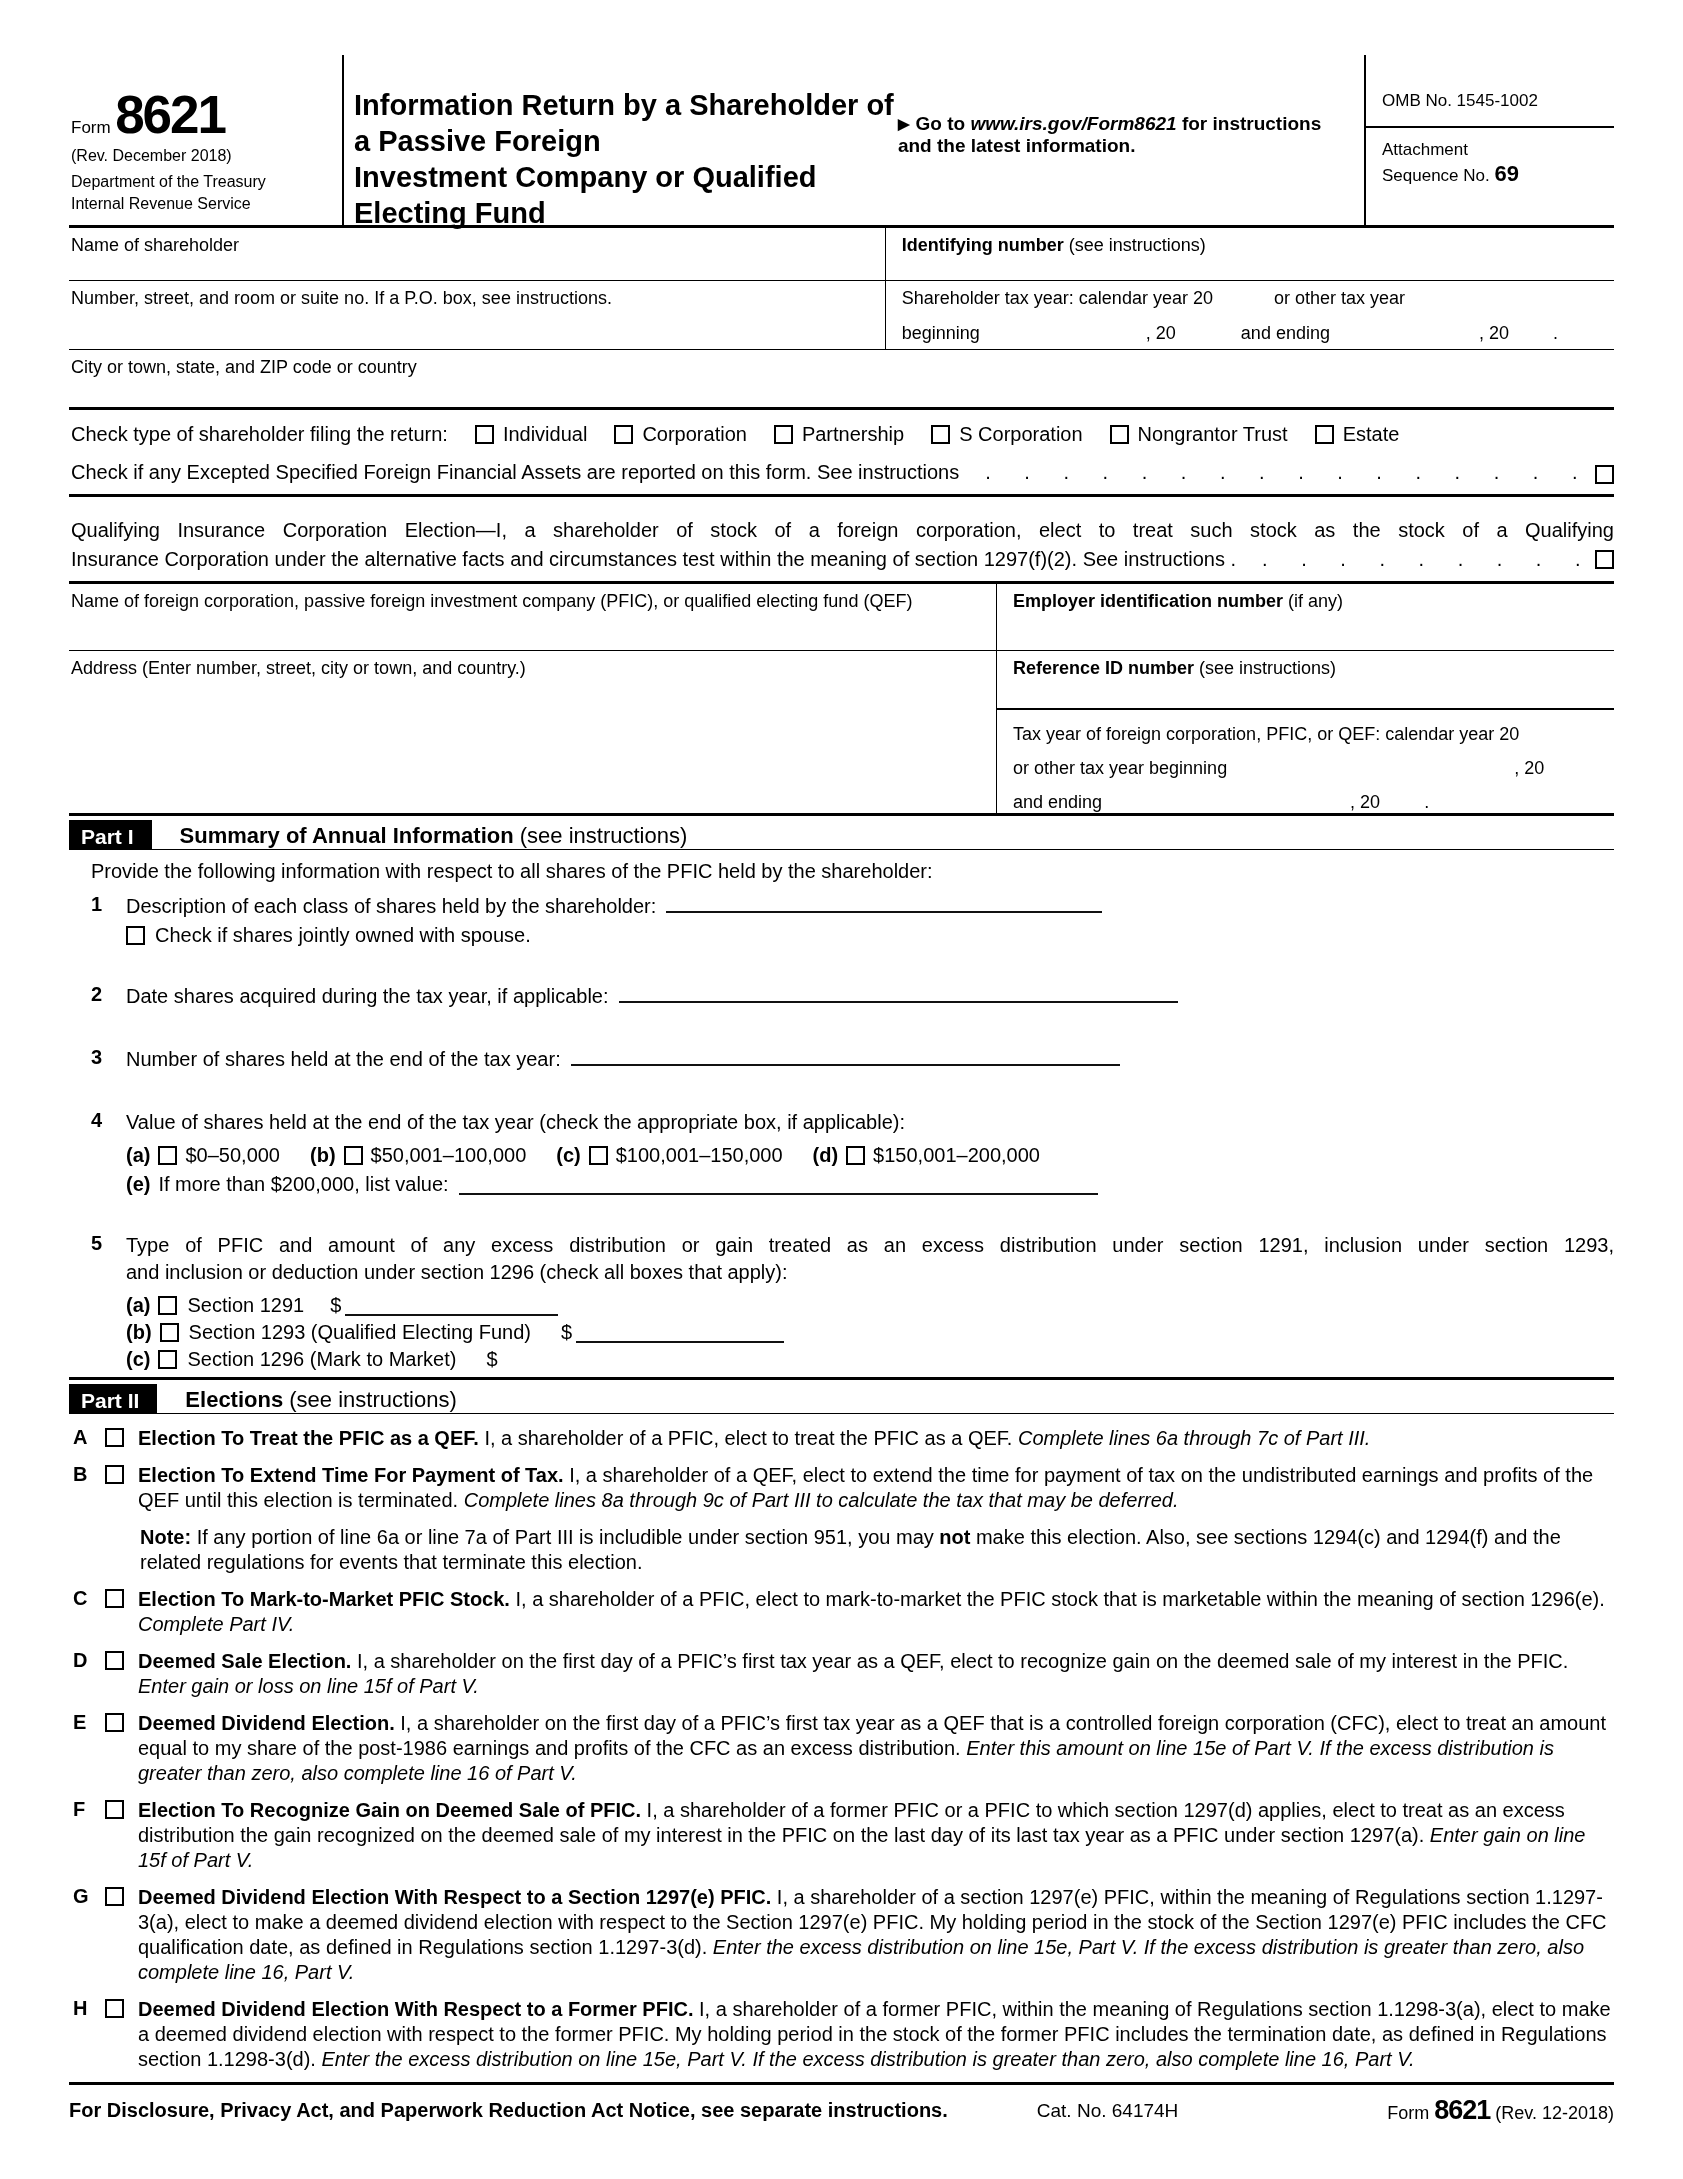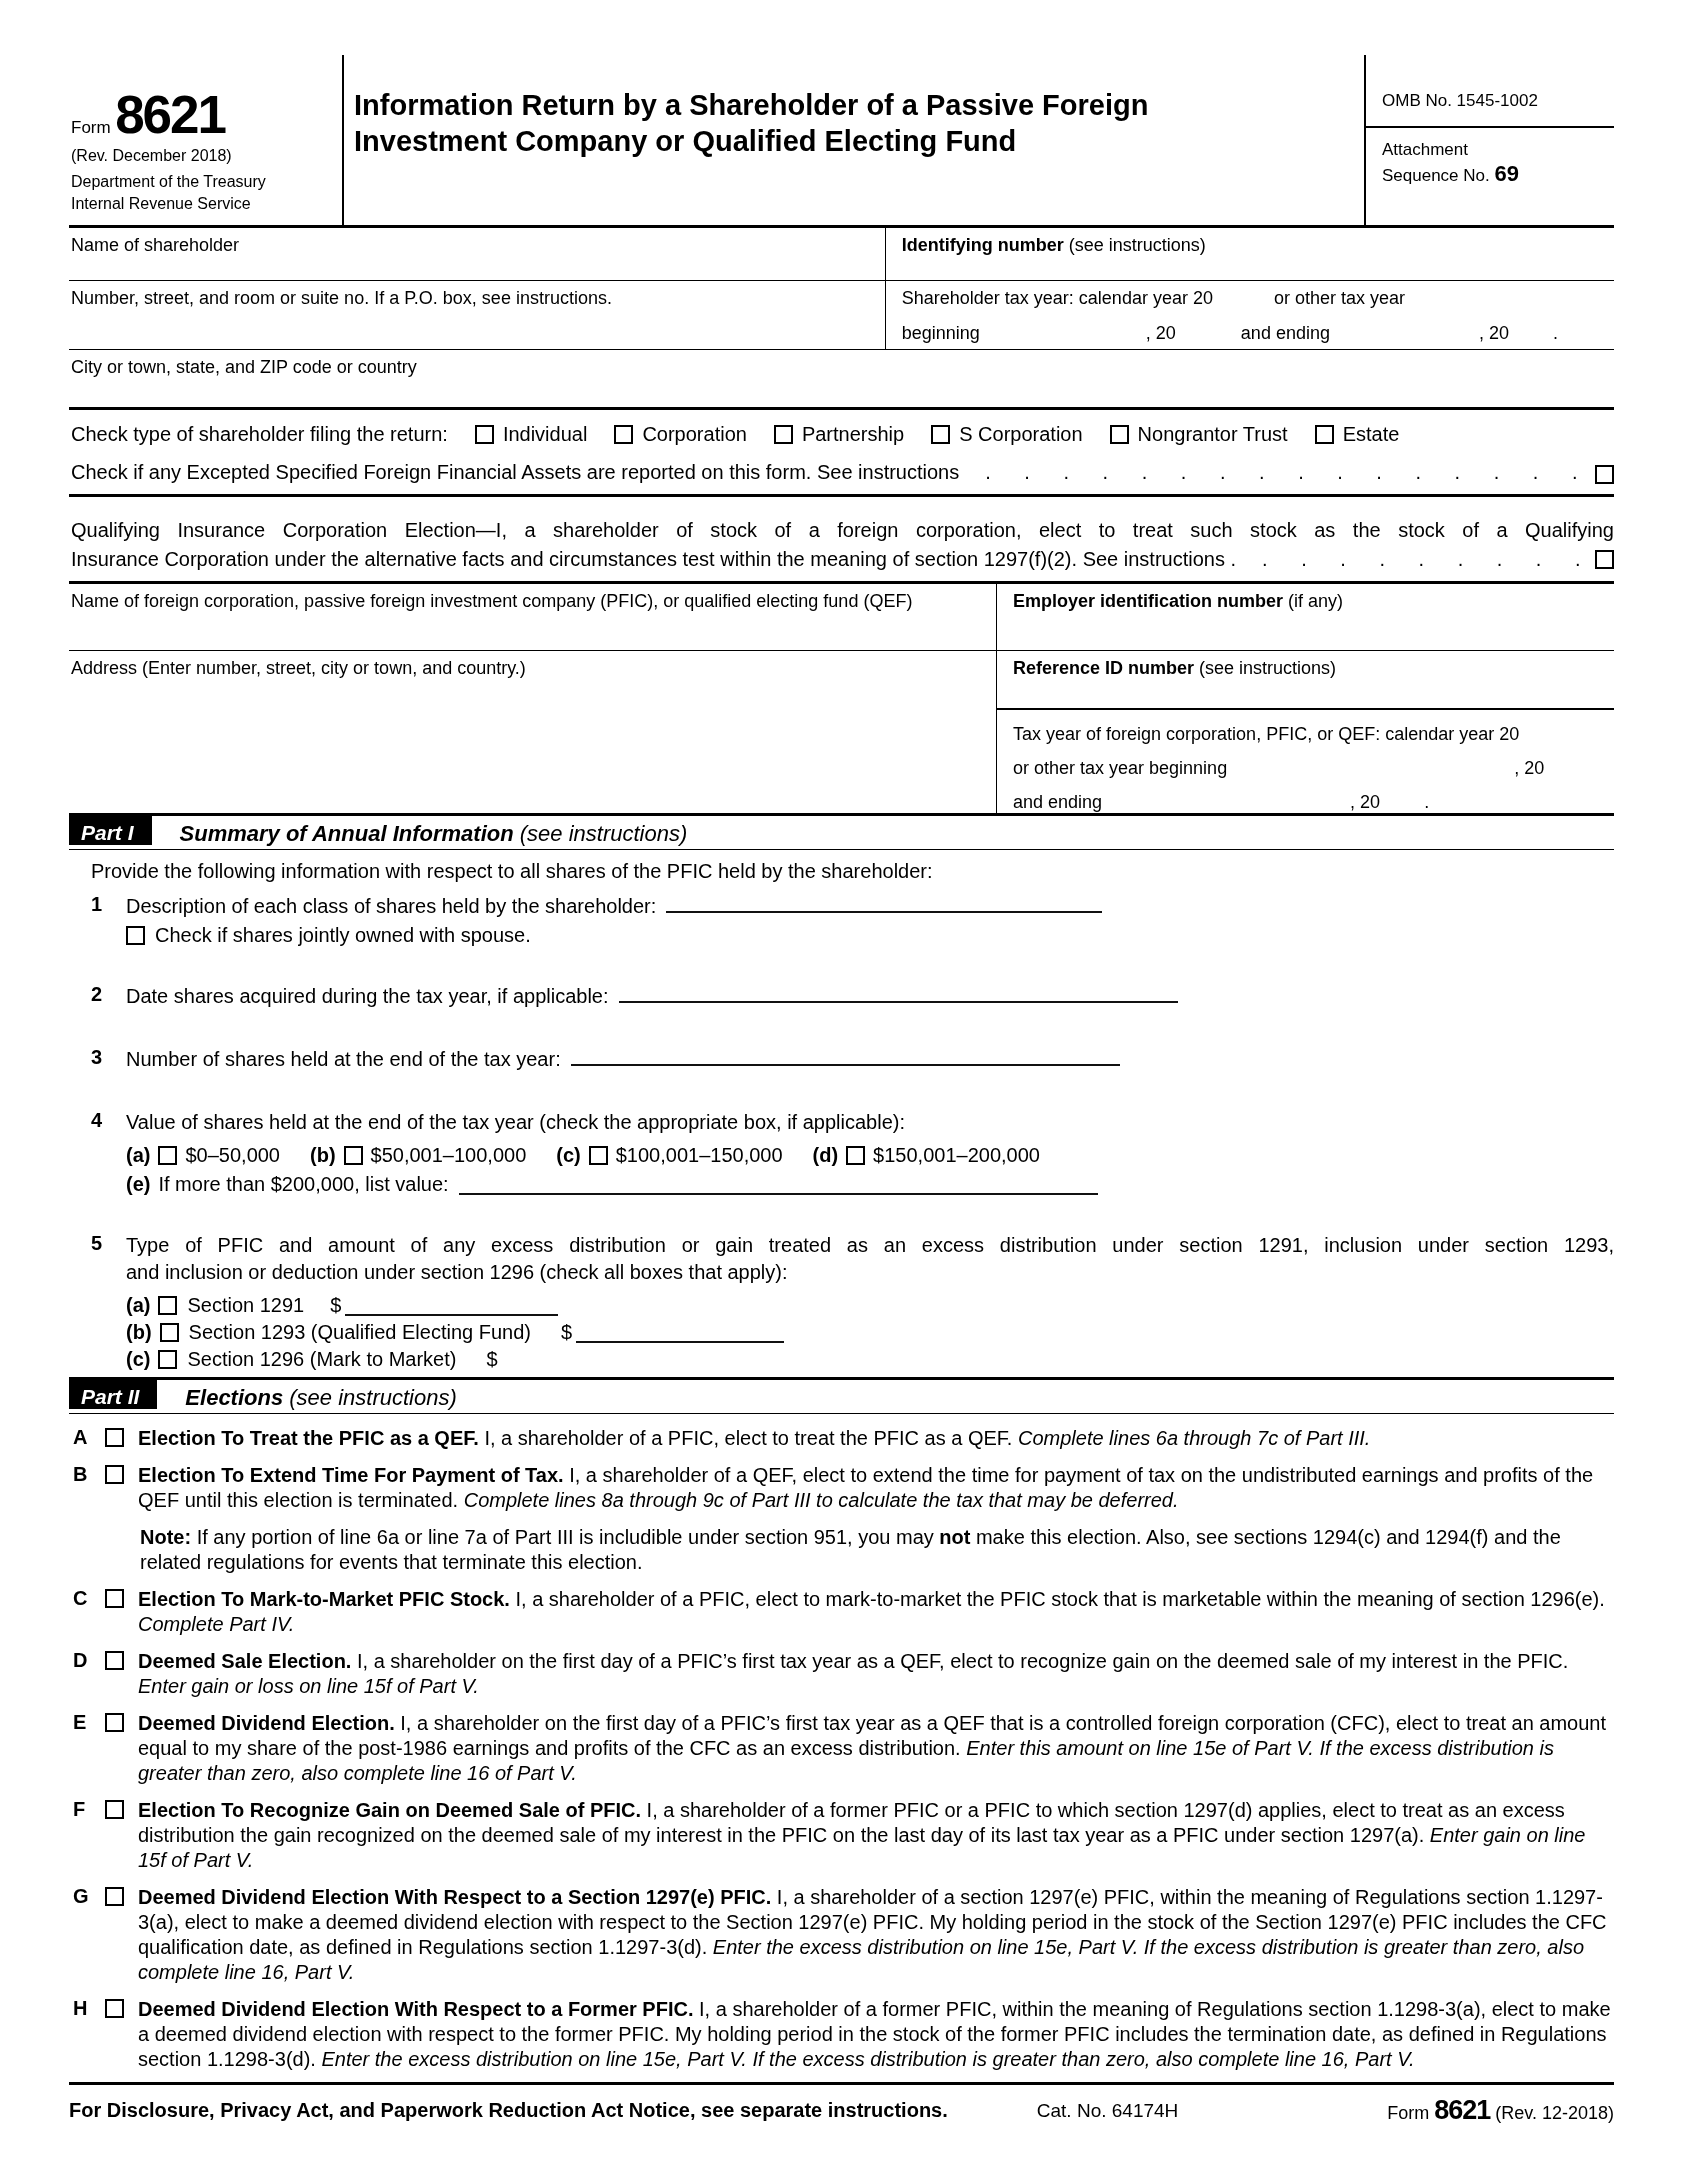--- a/index.html
+++ b/index.html
@@ -61,21 +61,21 @@
   .pfic-right { width:40%; border-left:1.5px solid #000; }
   .pcell { padding:7px 8px 0 2px; font-size:18px; }
   .pfic-right .pcell { padding-left:16px; }
   .name-cell { height:67px; border-bottom:1.2px solid #000; }
   .addr-cell { height:162px; }
   .ein-cell { height:67px; border-bottom:1.2px solid #000; }
   .refid-cell { height:59px; border-bottom:2.5px solid #000; }
   .taxyr-cell { height:103px; line-height:34px; }
 
   
-  .part-bar { display:flex; align-items:flex-start; border-top:3.5px solid #000; border-bottom:1.2px solid #000; height:37px;font-style:italic; }
+  .part-bar { display:flex; align-items:flex-end; border-top:3.5px solid #000; border-bottom:1.2px solid #000; height:37px; }
   .part-label { background:#000; color:#fff; font-weight:bold; font-size:21px; padding:5px 18px 0 12px; }
   .part-title { font-size:22px; font-weight:bold; padding:5px 0 0 28px; }
   .part-note { font-weight:normal; }
 
   
   .intro { font-size:20px; margin:10px 0 0 22px; }
   .pline { display:flex; font-size:20px; }
   .pnum { width:57px; flex:none; font-weight:bold; padding-left:22px; }
   .pbody { flex:1; line-height:27px; }
   .fill { display:inline-block; border-bottom:2px solid #111; height:20px; margin-left:10px; }
@@ -117,20 +117,23 @@
       <div class="rev-line">(Rev. December 2018)</div>
       <div class="agency">
         <div>Department of the Treasury</div>
         <div>Internal Revenue Service</div>
       </div>
     </div>
     <div class="hdr-mid">
       <div class="title">
         <div>Information Return by a Shareholder of a Passive Foreign</div>
         <div>Investment Company or Qualified Electing Fund</div>
+      </div>
+      <div class="goto-line">
+        <span class="arrow">▶</span><span>Go to </span><span class="goto-url">www.irs.gov/Form8621</span><span> for instructions and the latest information.</span>
       </div>
     </div>
     <div class="hdr-right">
       <div class="omb-cell">OMB No. 1545-1002</div>
       <div class="att-cell">
         <div>Attachment</div>
         <div><span>Sequence No. </span><span class="att-num">69</span></div>
       </div>
     </div>
   </div>

